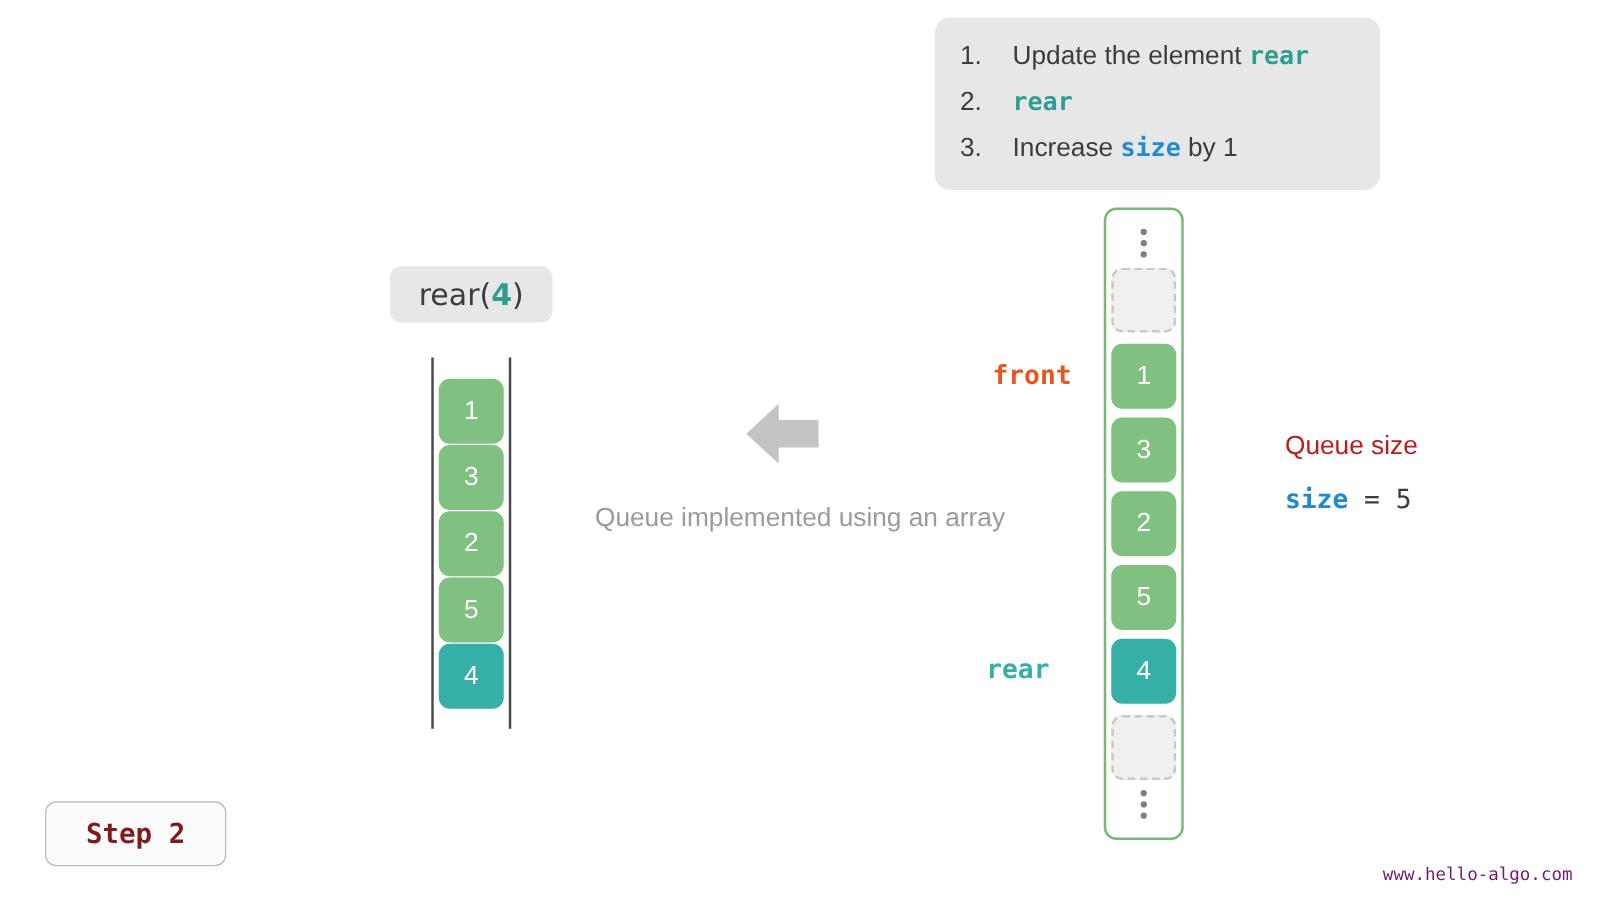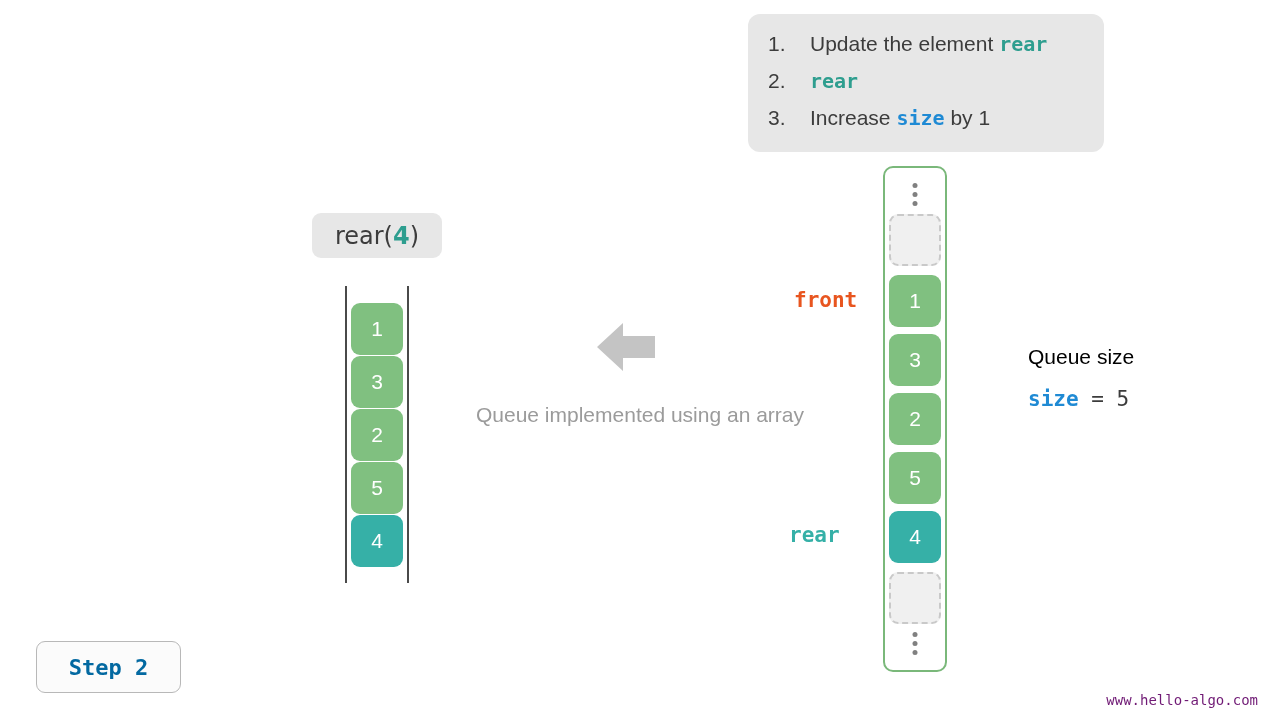--- a/index.html
+++ b/index.html
@@ -219,21 +219,21 @@
   #size-panel {
     position: absolute;
     left: 1028px;
     top: 343px;
     font-size: 21px;
     color: #3c3c3c;
   }
   #size-title {
     font-family: "Liberation Sans", sans-serif;
     font-size: 21px;
-    color: #000000;
+    color: #b91c1c;
     line-height: 28px;
   }
   #size-expr {
     margin-top: 14px;
     font-family: "DejaVu Sans Mono", monospace;
     font-size: 21px;
     color: #3c3c3c;
     white-space: pre;
     line-height: 28px;
   }
@@ -251,21 +251,21 @@
     height: 52px;
     background: #fbfbfb;
     border: 1px solid #b8b8b8;
     border-radius: 9px;
     display: flex;
     align-items: center;
     justify-content: center;
     font-family: "DejaVu Sans Mono", monospace;
     font-size: 22px;
     font-weight: bold;
-    color: #0369a1;
+    color: #7f1d1d;
     white-space: pre;
     box-sizing: border-box;
   }
 
   
   #watermark {
     position: absolute;
     right: 22px;
     bottom: 12px;
     font-family: "DejaVu Sans Mono", monospace;

